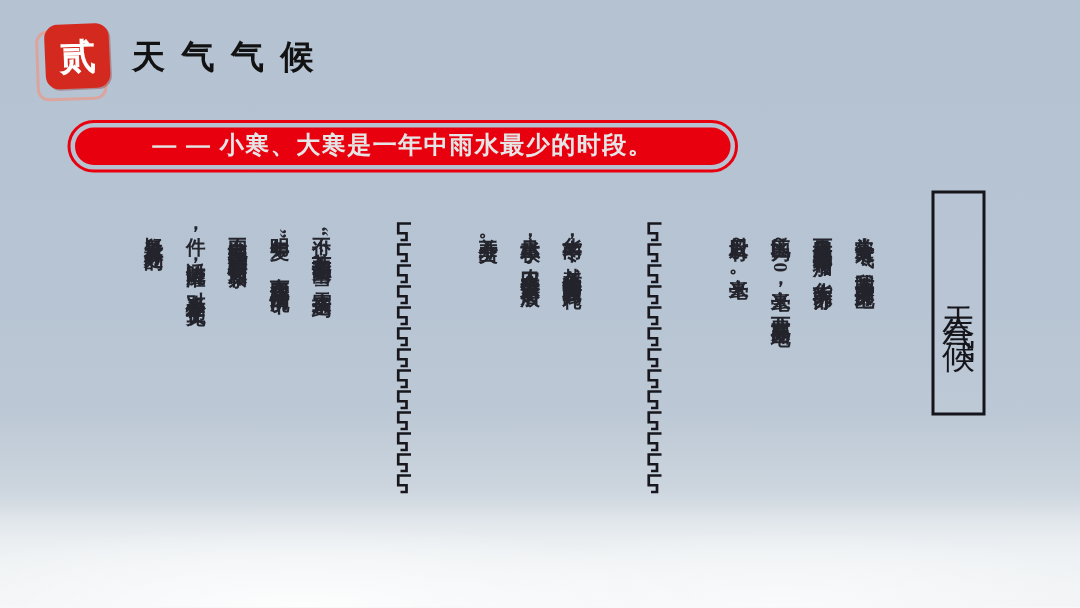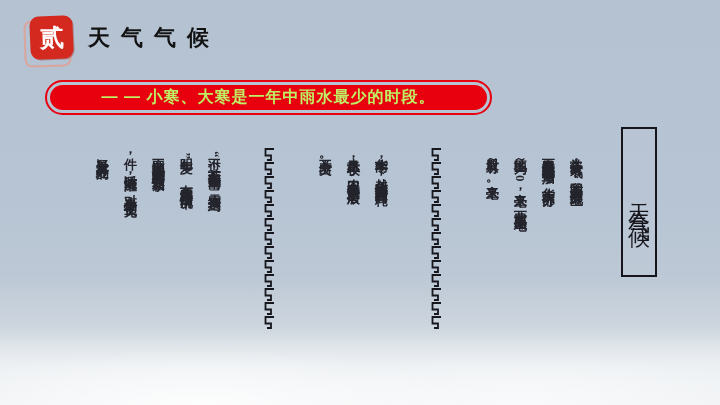--- a/index.html
+++ b/index.html
@@ -37,21 +37,21 @@
   }
 
   
   .banner-ring{
     position:absolute; left:45px; top:80px; width:447px; height:35px;
     border:2px solid #e8000f; border-radius:20px; padding:3px;
   }
   .banner-pill{
     width:100%; height:100%; background:#e8000f; border-radius:13px;
     display:flex; align-items:center; justify-content:center;
-    color:#bef264; font-size:16px; font-weight:700; letter-spacing:1px;
+    color:#e5e5e5; font-size:16px; font-weight:700; letter-spacing:1px;
     font-family:"Liberation Sans","DejaVu Sans",sans-serif;
   }
 
   
   .content{
     position:absolute; top:148px; right:130px; height:262px;
     writing-mode:vertical-rl; text-orientation:mixed; color:#24242c;
   }
   .tcol{
     font-size:13px; line-height:28px; letter-spacing:1.5px; font-weight:600;

